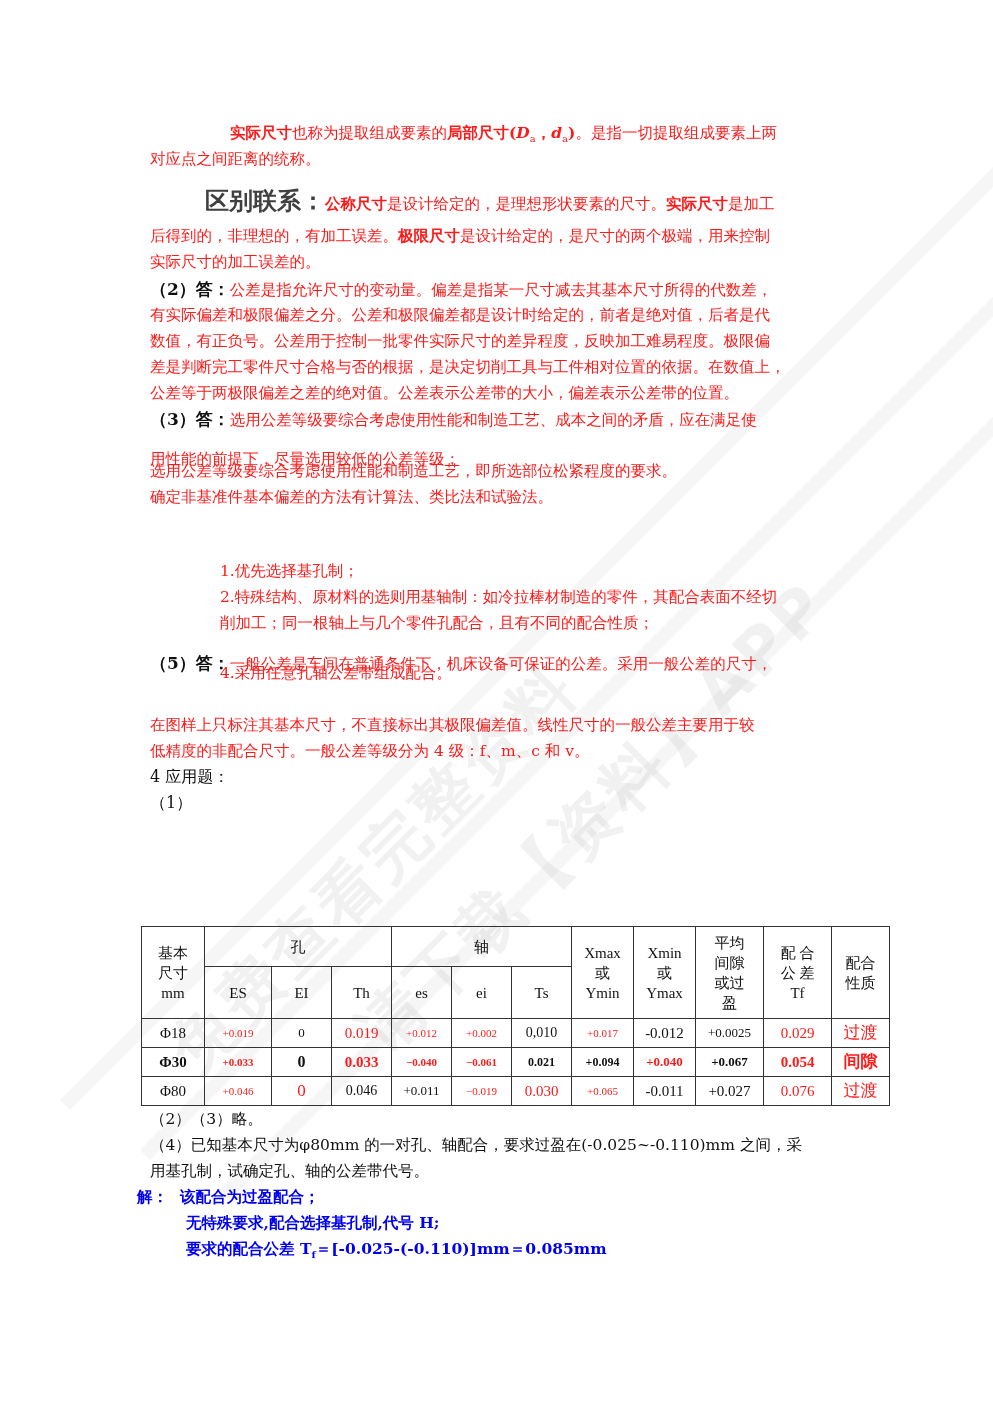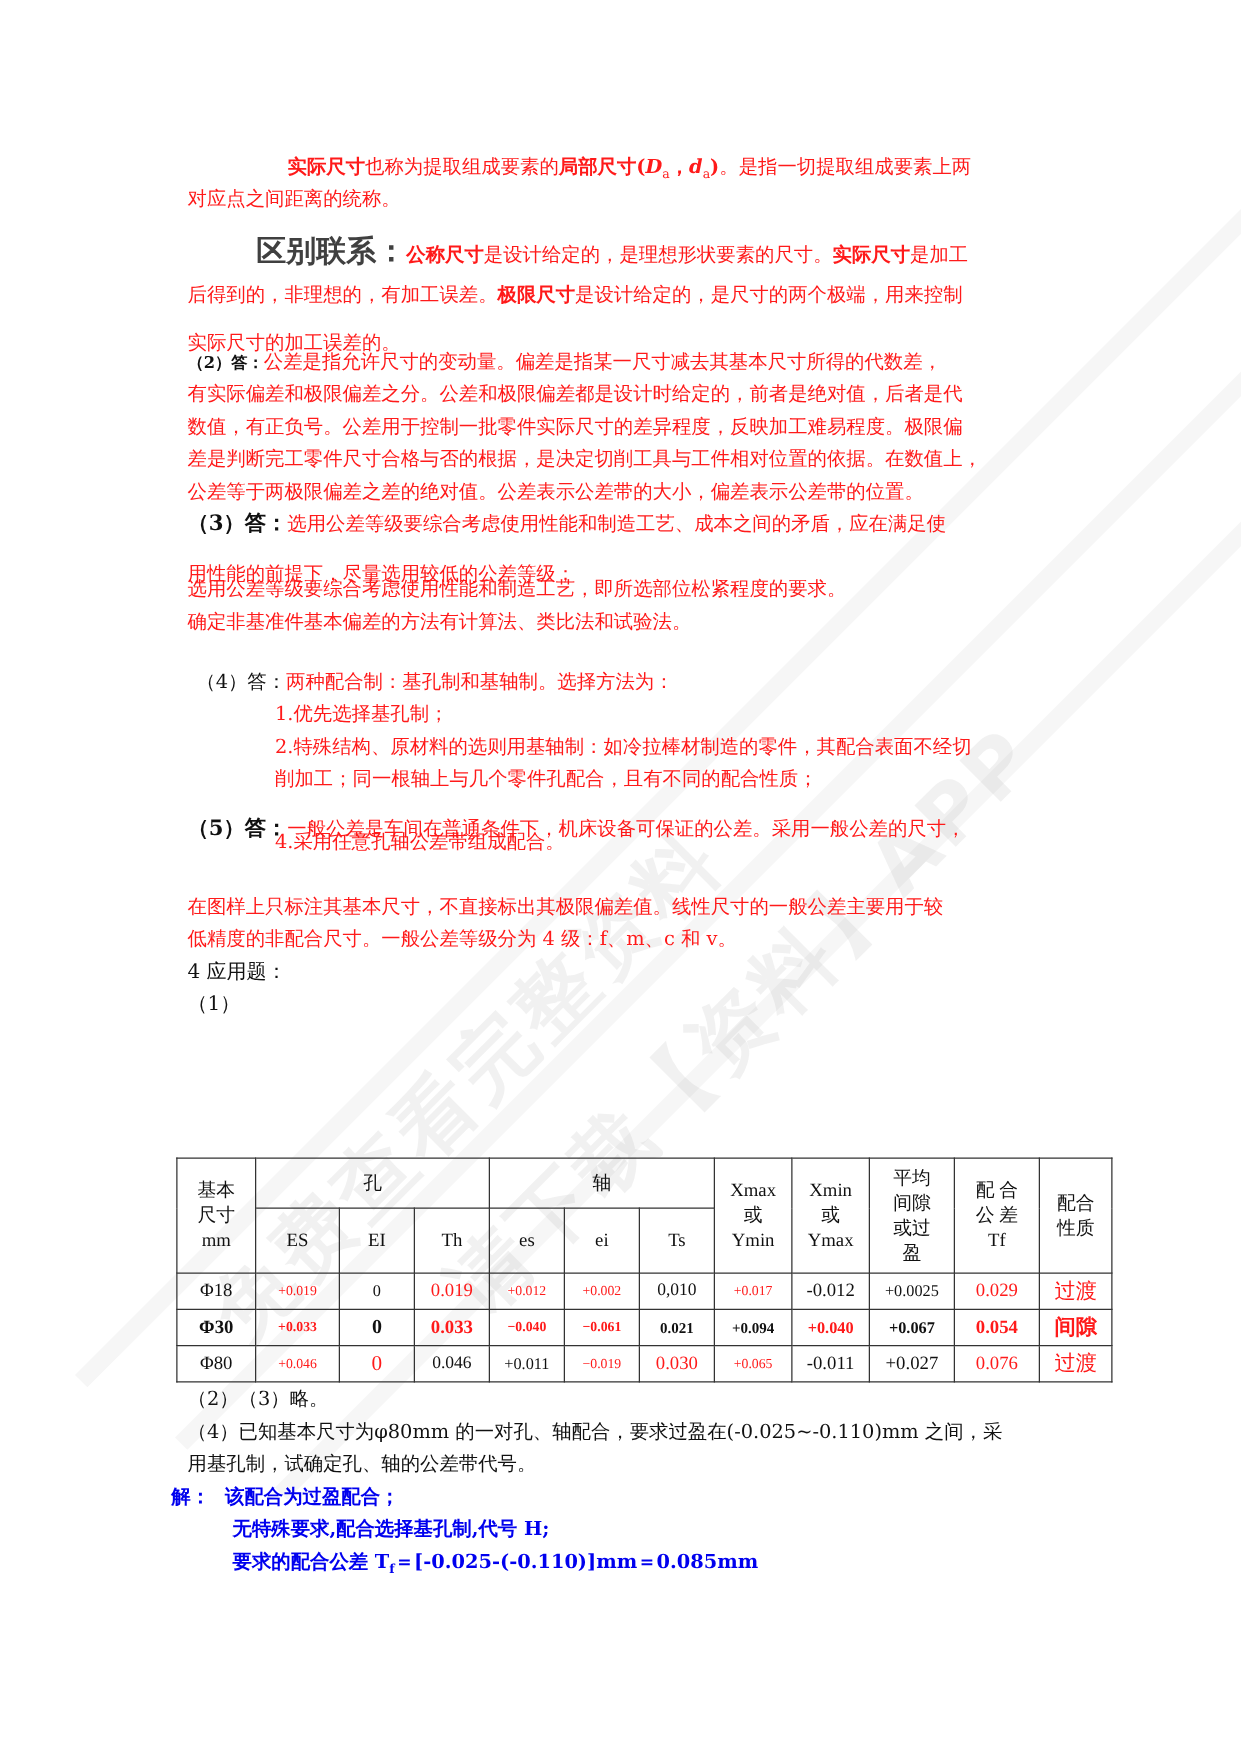--- a/index.html
+++ b/index.html
@@ -43,40 +43,37 @@
     <span class="b">实际尺寸</span><span>也称为提取组成要素的</span><span class="b">局部尺寸(</span><span class="it">D</span><sub>a</sub><span class="b">，</span><span class="it">d</span><sub>a</sub><span class="b">)</span><span>。是指一切提取组成要素上两</span>
   </div>
   <div class="line red" style="left:150px; top:148px;">对应点之间距离的统称。</div>
 
   <div class="line red" style="left:205px; top:186px; line-height:30px;">
     <span class="big">区别联系：</span><span class="b">公称尺寸</span><span>是设计给定的，是理想形状要素的尺寸。</span><span class="b">实际尺寸</span><span>是加工</span>
   </div>
   <div class="line red" style="left:150px; top:225px;">
     <span>后得到的，非理想的，有加工误差。</span><span class="b">极限尺寸</span><span>是设计给定的，是尺寸的两个极端，用来控制</span>
   </div>
-  <div class="line red" style="left:150px; top:263px;">实际尺寸的加工误差的。</div>
+  <div class="line red" style="left:150px; top:251px;">实际尺寸的加工误差的。</div>
 
   <div class="line red" style="left:150px; top:278px;">
-    <span class="blk b" style="font-size:13px;">（2）答：</span><span>公差是指允许尺寸的变动量。偏差是指某一尺寸减去其基本尺寸所得的代数差，</span>
+    <span class="blk b" style="font-size:17px;">（2）答：</span><span>公差是指允许尺寸的变动量。偏差是指某一尺寸减去其基本尺寸所得的代数差，</span>
   </div>
   <div class="line red" style="left:150px; top:304px;">有实际偏差和极限偏差之分。公差和极限偏差都是设计时给定的，前者是绝对值，后者是代</div>
   <div class="line red" style="left:150px; top:330px;">数值，有正负号。公差用于控制一批零件实际尺寸的差异程度，反映加工难易程度。极限偏</div>
   <div class="line red" style="left:150px; top:356px;">差是判断完工零件尺寸合格与否的根据，是决定切削工具与工件相对位置的依据。在数值上，</div>
   <div class="line red" style="left:150px; top:382px;">公差等于两极限偏差之差的绝对值。公差表示公差带的大小，偏差表示公差带的位置。</div>
 
   <div class="line red" style="left:150px; top:408px;">
     <span class="blk b" style="font-size:17px;">（3）答：</span><span>选用公差等级要综合考虑使用性能和制造工艺、成本之间的矛盾，应在满足使</span>
   </div>
   <div class="line red" style="left:150px; top:448px;">用性能的前提下，尽量选用较低的公差等级；</div>
   <div class="line red" style="left:150px; top:460px;">选用公差等级要综合考虑使用性能和制造工艺，即所选部位松紧程度的要求。</div>
   <div class="line red" style="left:150px; top:486px;">确定非基准件基本偏差的方法有计算法、类比法和试验法。</div>
 
-  <div class="line red" style="left:157px; top:534px;">
-    <span class="blk">（4）答：</span><span>两种配合制：基孔制和基轴制。选择方法为：</span>
-  </div>
   <div class="line red" style="left:220px; top:560px;">1.优先选择基孔制；</div>
   <div class="line red" style="left:220px; top:586px;">2.特殊结构、原材料的选则用基轴制：如冷拉棒材制造的零件，其配合表面不经切</div>
   <div class="line red" style="left:220px; top:612px;">削加工；同一根轴上与几个零件孔配合，且有不同的配合性质；</div>
   <div class="line red" style="left:220px; top:662px;">4.采用任意孔轴公差带组成配合。</div>
 
   <div class="line red" style="left:150px; top:652px;">
     <span class="blk b" style="font-size:17px;">（5）答：</span><span>一般公差是车间在普通条件下，机床设备可保证的公差。采用一般公差的尺寸，</span>
   </div>
   <div class="line red" style="left:150px; top:714px;">在图样上只标注其基本尺寸，不直接标出其极限偏差值。线性尺寸的一般公差主要用于较</div>
   <div class="line red" style="left:150px; top:740px;">低精度的非配合尺寸。一般公差等级分为 4 级：f、m、c 和 v。</div>

